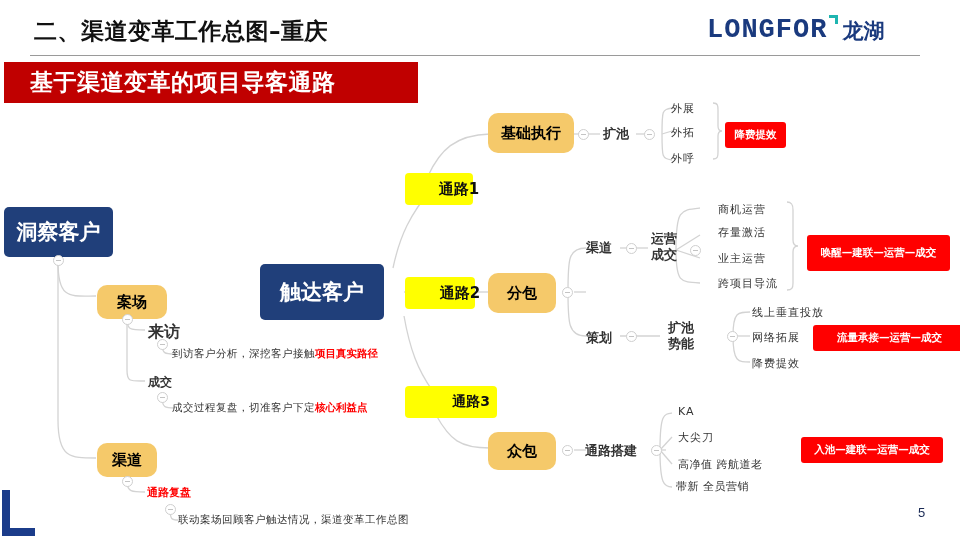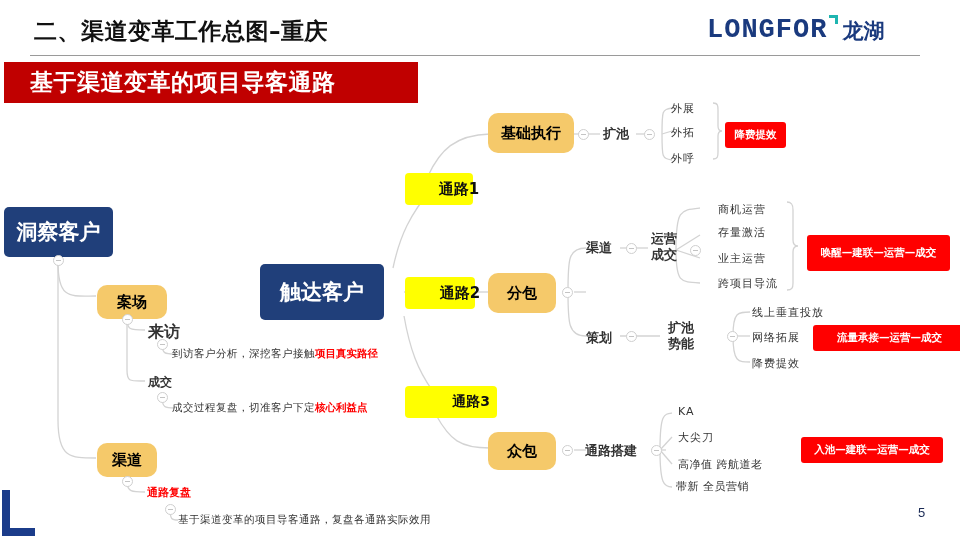--- a/index.html
+++ b/index.html
@@ -102,21 +102,21 @@
 <div class="abs collapse" style="left:157px;top:339px;"></div>
 <div class="abs note" style="left:172px;top:347px;"><span>到访客户分析，深挖客户接触</span><span class="hl">项目真实路径</span></div>
 <div class="abs bold-label" style="left:148px;top:374px;font-size:12px;">成交</div>
 <div class="abs collapse" style="left:157px;top:392px;"></div>
 <div class="abs note" style="left:172px;top:401px;"><span>成交过程复盘，切准客户下定</span><span class="hl">核心利益点</span></div>
 
 <div class="abs gold-node" style="left:97px;top:443px;width:60px;height:34px;font-size:15px;">渠道</div>
 <div class="abs collapse" style="left:122px;top:476px;"></div>
 <div class="abs bold-label" style="left:147px;top:485px;font-size:11px;color:#ff0000;">通路复盘</div>
 <div class="abs collapse" style="left:165px;top:504px;"></div>
-<div class="abs note" style="left:178px;top:513px;">基于渠道变革的项目导客通路，复盘各通路实际效用</div>
+<div class="abs note" style="left:178px;top:513px;">联动案场回顾客户触达情况，渠道变革工作总图</div>
 
 <div class="abs blue-node" style="left:260px;top:264px;width:124px;height:56px;font-size:21px;">触达客户</div>
 
 <div class="abs yellow-node" style="left:405px;top:173px;width:68px;height:32px;font-size:15px;">通路1</div>
 <div class="abs yellow-node" style="left:405px;top:277px;width:70px;height:32px;font-size:15px;">通路2</div>
 <div class="abs yellow-node" style="left:405px;top:386px;width:92px;height:32px;font-size:14px;">通路3</div>
 
 <div class="abs gold-node" style="left:488px;top:113px;width:86px;height:40px;font-size:15px;">基础执行</div>
 <div class="abs collapse" style="left:578px;top:129px;"></div>
 <div class="abs bold-label" style="left:603px;top:125px;">扩池</div>

